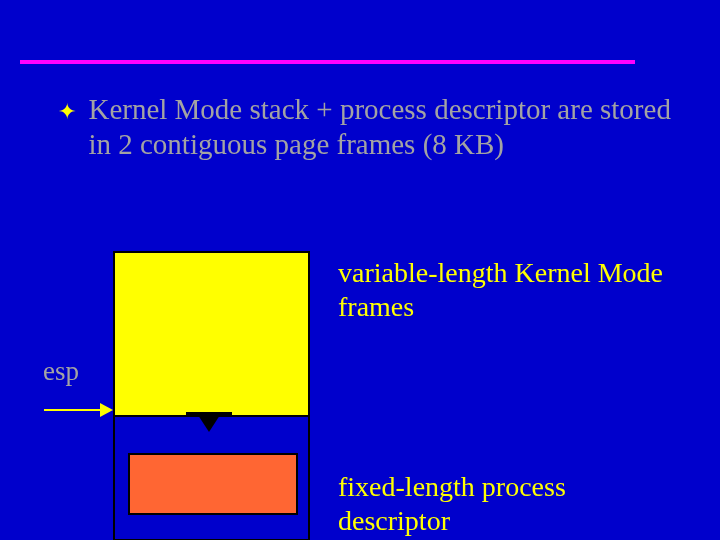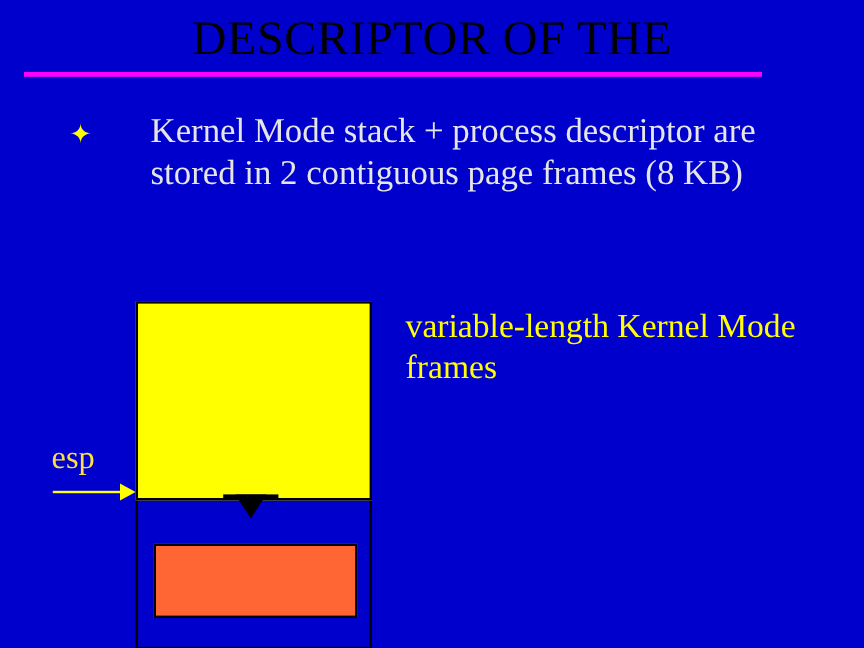--- a/index.html
+++ b/index.html
@@ -31,24 +31,23 @@
   }
   .bullet-marker {
     color: #ffff00;
     font-size: 22px;
     line-height: 1.3;
     margin-right: 12px;
     margin-top: 6px;
     font-family: Arial, sans-serif;
   }
   .bullet-text {
-    color: #e5e5e5;
+    color: #a3a3a3;
     font-size: 29px;
     line-height: 1.22;
-    margin-left: 37px;
   }
   .diagram {
     position: absolute;
     left: 0; top: 0;
     width: 720px; height: 540px;
   }
   .box-outer {
     position: absolute;
     left: 113px;
     top: 251px;
@@ -96,22 +95,22 @@
     position: absolute;
     color: #ffff00;
     font-size: 28px;
     line-height: 1.2;
   }
   .annot1 { left: 338px; top: 256px; width: 330px; }
   .annot2 { left: 338px; top: 470px; width: 320px; }
   .esp {
     position: absolute;
     left: 43px;
-    top: 366px;
-    color: #fde047;
+    top: 356px;
+    color: #a3a3a3;
     font-size: 27px;
   }
   .esp-arrow-line {
     position: absolute;
     left: 44px;
     top: 409px;
     width: 58px;
     height: 2px;
     background: #ffff00;
   }
@@ -122,34 +121,35 @@
     width: 0; height: 0;
     border-top: 7px solid transparent;
     border-bottom: 7px solid transparent;
     border-left: 13px solid #ffff00;
   }
 </style>
 </head>
 <body>
 
 <div class="title">
-  <span>DESCRIPTOR OF THE</span><br>
+  <br>
 </div>
 <div class="underline"></div>
 
 <div class="bullet-row">
   <div class="bullet-marker">✦</div>
   <div class="bullet-text">Kernel Mode stack + process descriptor are stored in 2 contiguous page frames (8 KB)</div>
 </div>
 
 <div class="diagram">
   <div class="box-outer"></div>
   <div class="box-yellow"></div>
   <div class="arrow-down-stem"></div>
   <div class="arrow-down"></div>
   <div class="box-orange"></div>
 
   <div class="esp">esp</div>
   <div class="esp-arrow-line"></div>
   <div class="esp-arrow-head"></div>
 
   <div class="annot annot1">variable-length Kernel Mode frames</div>
+  <div class="annot annot2">fixed-length process descriptor</div>
 </div>
 
 </body></html>

